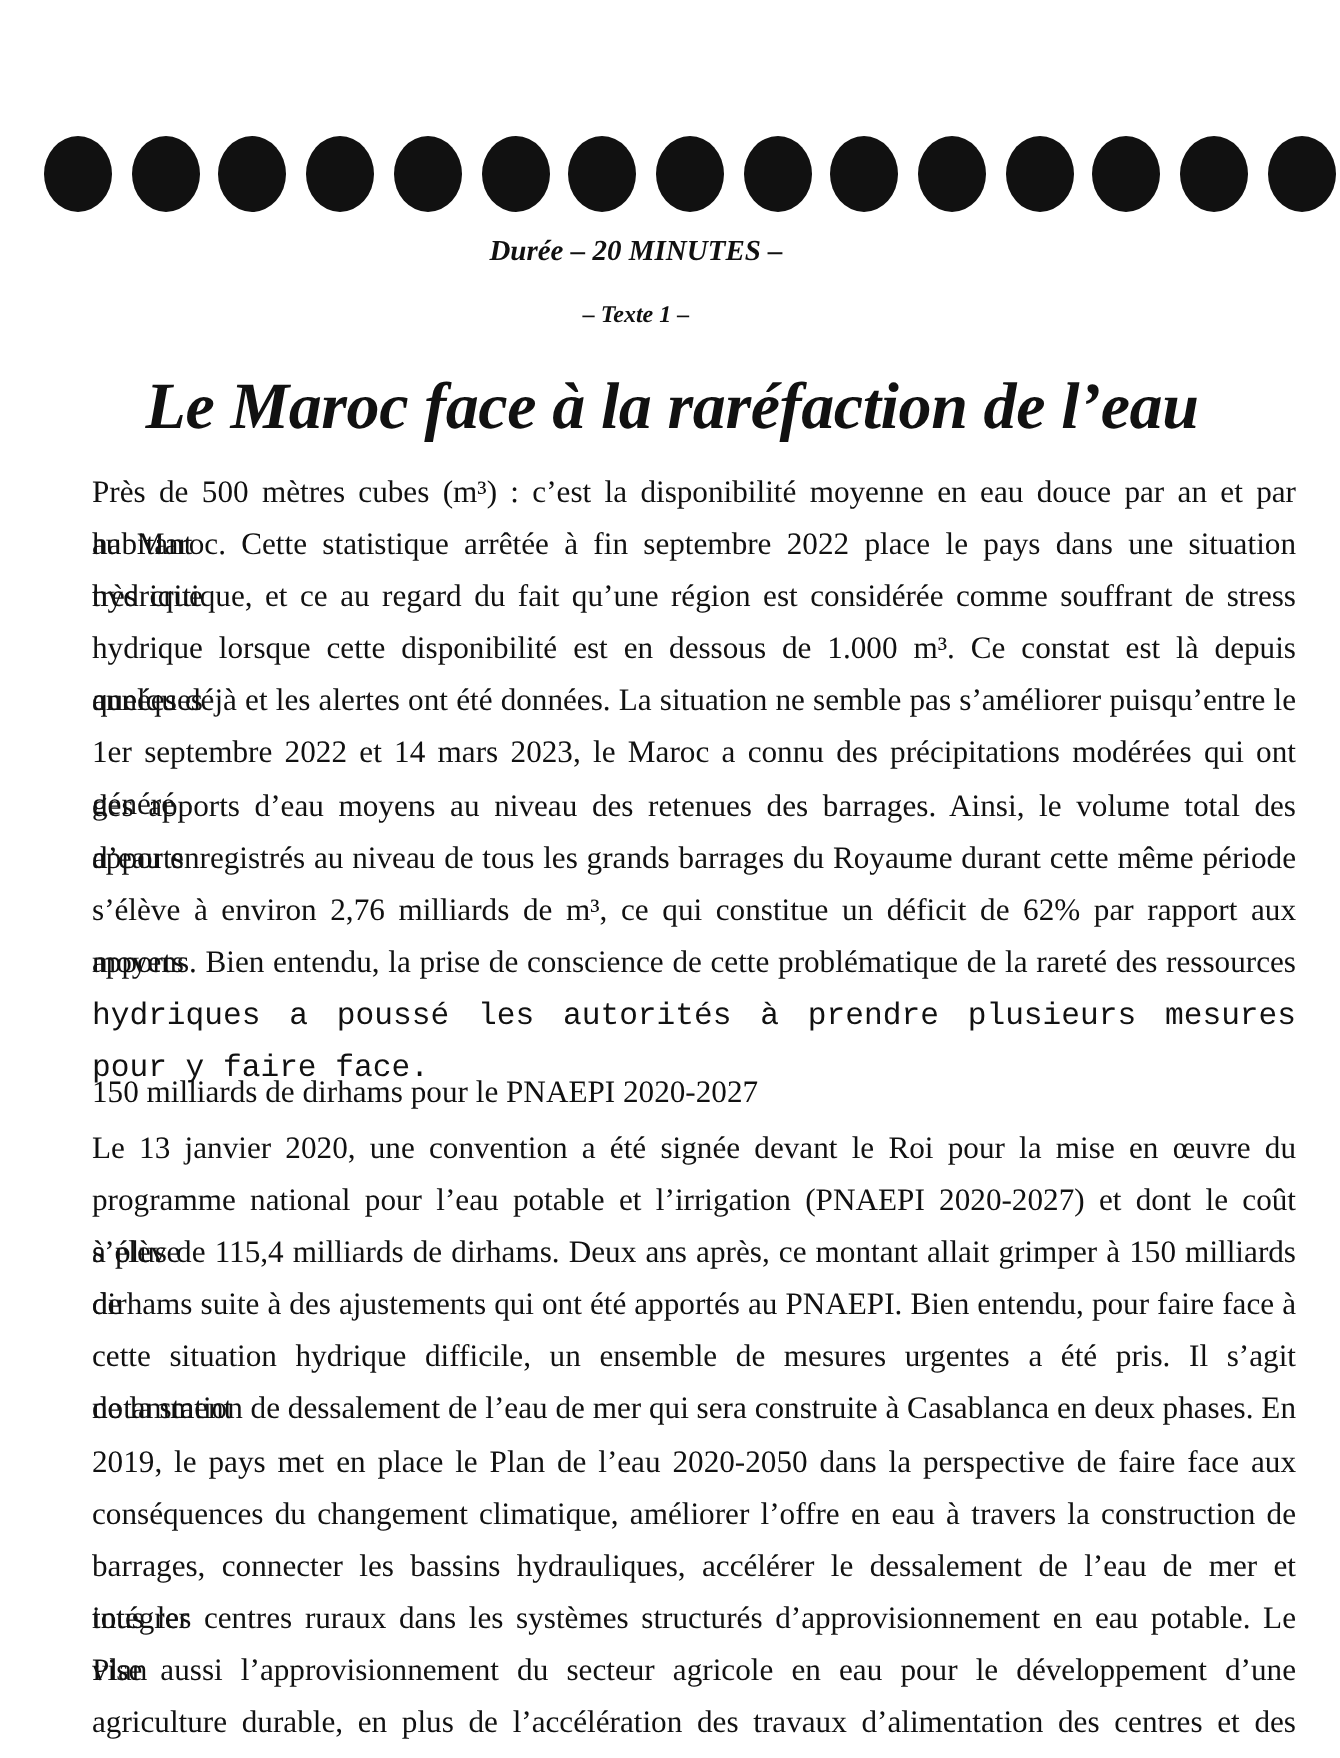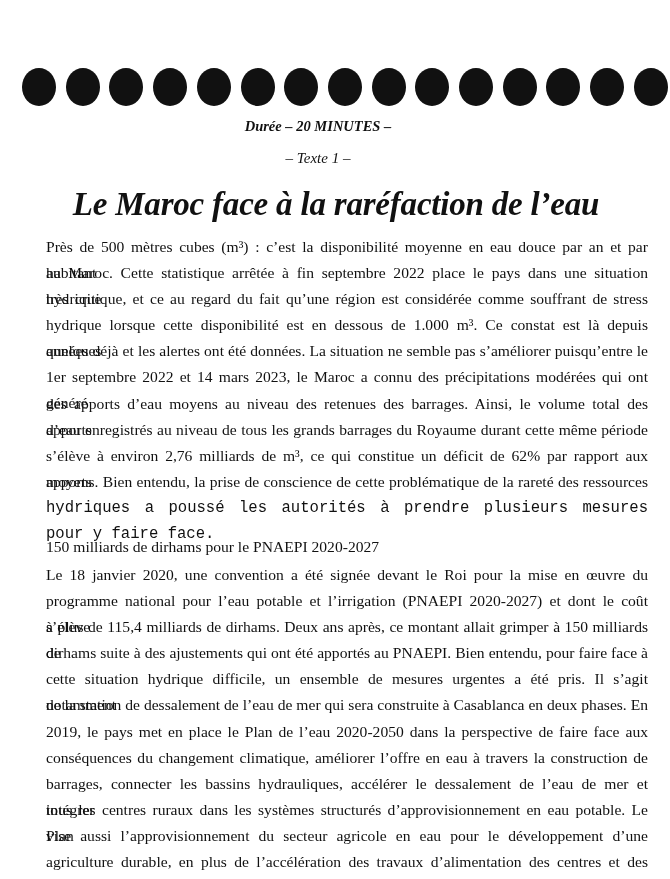--- a/index.html
+++ b/index.html
@@ -1,21 +1,21 @@
 <!DOCTYPE html>
 <html><head>
 <meta charset="utf-8">
 <style>
   html, body { margin:0; padding:0; background:#ffffff; }
   body { width:670px; height:879px; overflow:hidden; position:relative; font-family:"Liberation Serif", serif; color:#111; }
   .dots { position:absolute; top:68px; left:22px; width:660px; height:40px; }
   .dot { position:absolute; top:0; width:34px; height:38px; border-radius:50%; background:#111; }
   .center { position:absolute; left:0; width:636px; text-align:center; }
   .duree { top:118px; font-size:14.5px; font-weight:bold; font-style:italic; }
-  .texte { top:150px; font-size:15px; font-weight:normal; font-style:italic; }
+  .texte { top:150px; font-size:12px; font-weight:bold; font-style:italic; }
   .title { top:186px; font-size:33px; font-weight:bold; font-style:italic; letter-spacing:-0.2px;margin-left:18px; }
   .body { position:absolute; left:46px; width:602px; font-size:15.6px; }
   .line { height:26.1px; line-height:26px; text-align:justify; text-align-last:justify; white-space:nowrap; overflow:visible; }
   .line.last { text-align-last:left; }
   .p1 { top:234px; }
   .heading { position:absolute; left:46px; top:538px; font-size:15.6px; font-weight:normal; }
   .p2 { top:562px; }
 </style>
 </head>
 <body>
@@ -52,21 +52,21 @@
     <div class="line" style="white-space: normal;">des apports d’eau moyens au niveau des retenues des barrages. Ainsi, le volume total des apports</div>
     <div class="line" style="white-space: normal;">d’eau enregistrés au niveau de tous les grands barrages du Royaume durant cette même période</div>
     <div class="line" style="white-space: normal;">s’élève à environ 2,76 milliards de m³, ce qui constitue un déficit de 62% par rapport aux apports</div>
     <div class="line" style="white-space: normal;">moyens. Bien entendu, la prise de conscience de cette problématique de la rareté des ressources</div>
     <div class="line last" style="white-space: normal; font-family: Liberation Mono, monospace;">hydriques a poussé les autorités à prendre plusieurs mesures pour y faire face.</div>
   </div>
 
 <div class="heading">150 milliards de dirhams pour le PNAEPI 2020-2027</div>
 
 <div class="body p2" id="p2">
-    <div class="line" style="white-space: normal;">Le 18 janvier 2020, une convention a été signée devant le Roi pour la mise en œuvre du</div>
+    <div class="line" style="white-space: normal;">Le 13 janvier 2020, une convention a été signée devant le Roi pour la mise en œuvre du</div>
     <div class="line" style="white-space: normal;">programme national pour l’eau potable et l’irrigation (PNAEPI 2020-2027) et dont le coût s’élève</div>
     <div class="line" style="white-space: normal;">à plus de 115,4 milliards de dirhams. Deux ans après, ce montant allait grimper à 150 milliards de</div>
     <div class="line" style="white-space: normal;">dirhams suite à des ajustements qui ont été apportés au PNAEPI. Bien entendu, pour faire face à</div>
     <div class="line" style="white-space: normal;">cette situation hydrique difficile, un ensemble de mesures urgentes a été pris. Il s’agit notamment</div>
     <div class="line" style="white-space: normal;">de la station de dessalement de l’eau de mer qui sera construite à Casablanca en deux phases. En</div>
     <div class="line" style="white-space: normal;">2019, le pays met en place le Plan de l’eau 2020-2050 dans la perspective de faire face aux</div>
     <div class="line" style="white-space: normal;">conséquences du changement climatique, améliorer l’offre en eau à travers la construction de</div>
     <div class="line" style="white-space: normal;">barrages, connecter les bassins hydrauliques, accélérer le dessalement de l’eau de mer et intégrer</div>
     <div class="line" style="white-space: normal;">tous les centres ruraux dans les systèmes structurés d’approvisionnement en eau potable. Le Plan</div>
     <div class="line" style="white-space: normal;">vise aussi l’approvisionnement du secteur agricole en eau pour le développement d’une</div>

